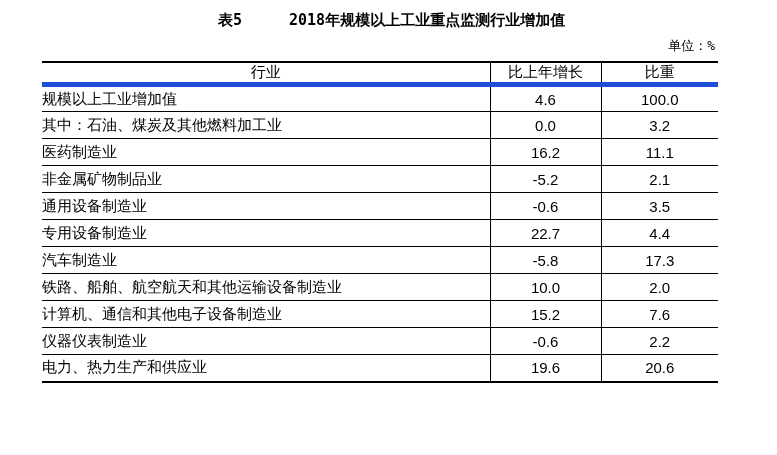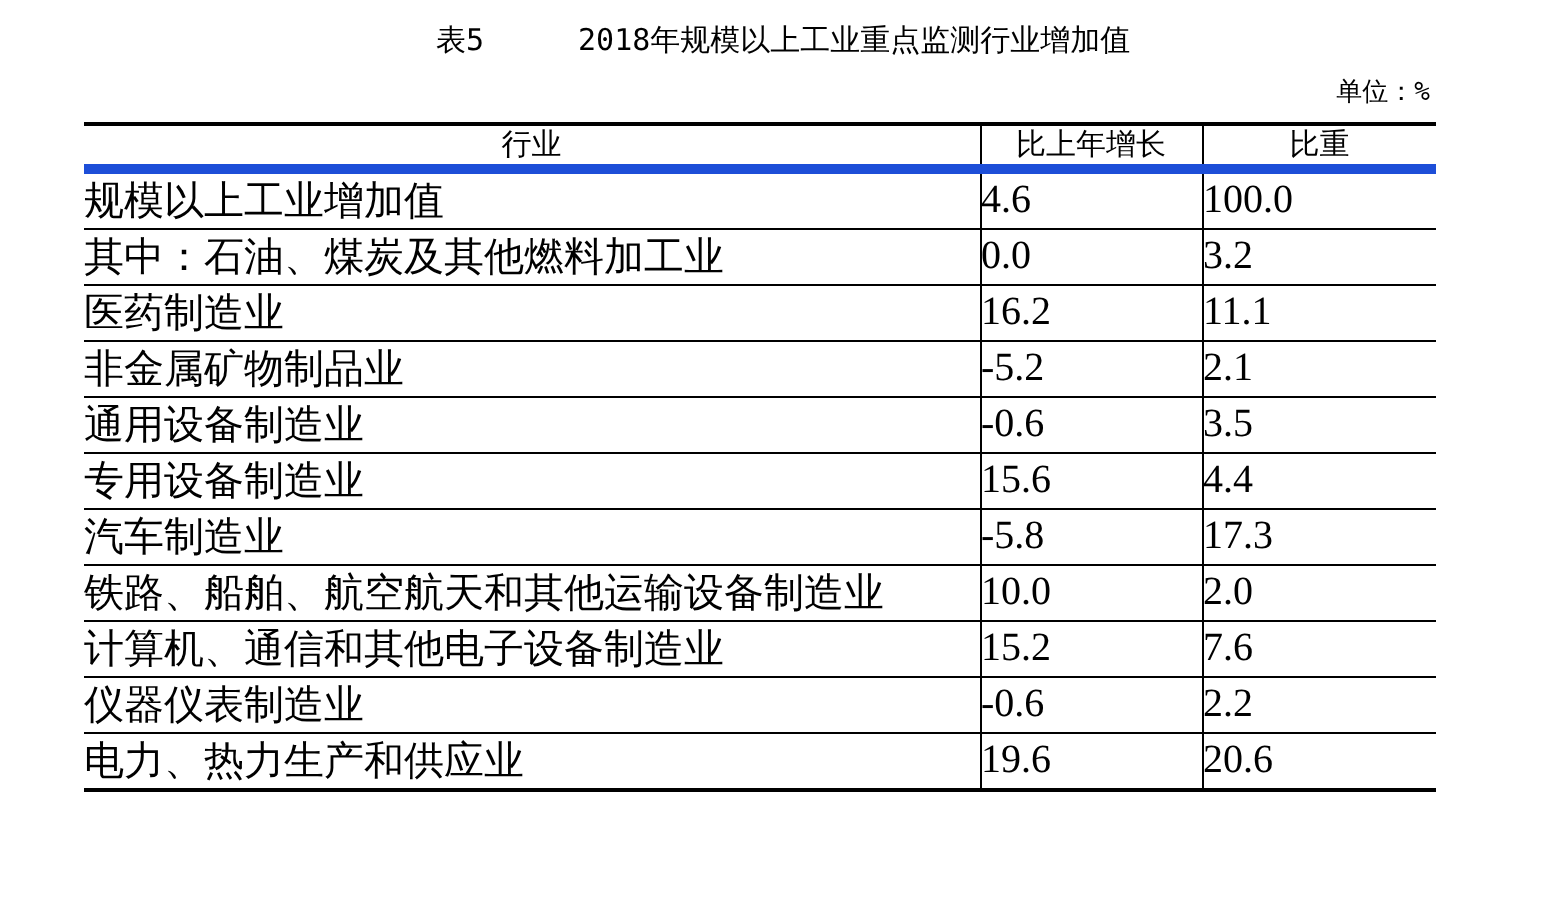--- a/index.html
+++ b/index.html
@@ -10,21 +10,21 @@
     color: #000000;
     font-family: "DejaVu Sans Mono", serif;
     overflow: hidden;
   }
   .caption {
     margin: 11px 0 0 218px;
     display: flex;
     align-items: baseline;
     gap: 47px;
     font-size: 15px;
-    font-weight: normal;
+    font-weight: bold;
     white-space: nowrap;
   }
   .unit-row {
     width: 717px;
     margin-top: 7px;
     text-align: right;
     padding-right: 2px;
     font-size: 13px;
     white-space: nowrap;
   }
@@ -45,30 +45,31 @@
     text-align: center;
     vertical-align: middle;
     border-bottom: 5px solid #1d4ed8;
     padding: 0;
   }
   table.stat td {
     height: 27px;
     vertical-align: middle;
     border-bottom: 1px solid #000;
     padding: 0;
-    font-size: 20px;
+    font-size: 15px;
     white-space: nowrap;
     overflow: hidden;
   }
   table.stat tr:last-child td { border-bottom: 2px solid #000; }
   table.stat th + th,
   table.stat td + td { border-left: 1px solid #000; }
   td.c-num {
+    text-align: center;
     font-size: 13px;
-    font-family: Liberation Serif, serif;
+    font-family: Liberation Sans, sans-serif;
   }
   td.ind-0 { padding-left: 2px; }
   td.ind-1 { padding-left: 17px; margin-top: 32px; }
   td.ind-2 { padding-left: 55px; }
 </style>
 </head>
 <body>
 
 <div class="caption">
   <span>表5</span>
@@ -113,21 +114,21 @@
         <td class="c-num">-5.2</td>
         <td class="c-num">2.1</td>
       </tr>
       <tr>
         <td class="c-industry ind-2">通用设备制造业</td>
         <td class="c-num">-0.6</td>
         <td class="c-num">3.5</td>
       </tr>
       <tr>
         <td class="c-industry ind-2">专用设备制造业</td>
-        <td class="c-num">15.6</td>
+        <td class="c-num">22.7</td>
         <td class="c-num">4.4</td>
       </tr>
       <tr>
         <td class="c-industry ind-2">汽车制造业</td>
         <td class="c-num">-5.8</td>
         <td class="c-num">17.3</td>
       </tr>
       <tr>
         <td class="c-industry ind-2">铁路、船舶、航空航天和其他运输设备制造业</td>
         <td class="c-num">10.0</td>

